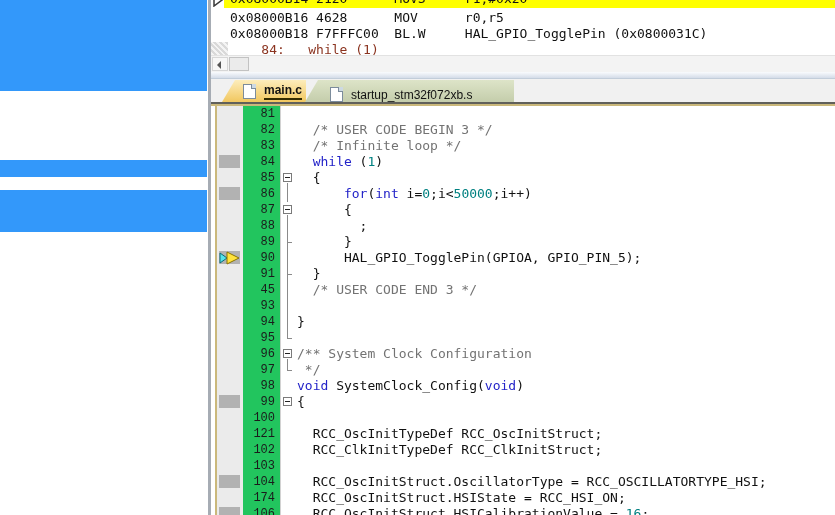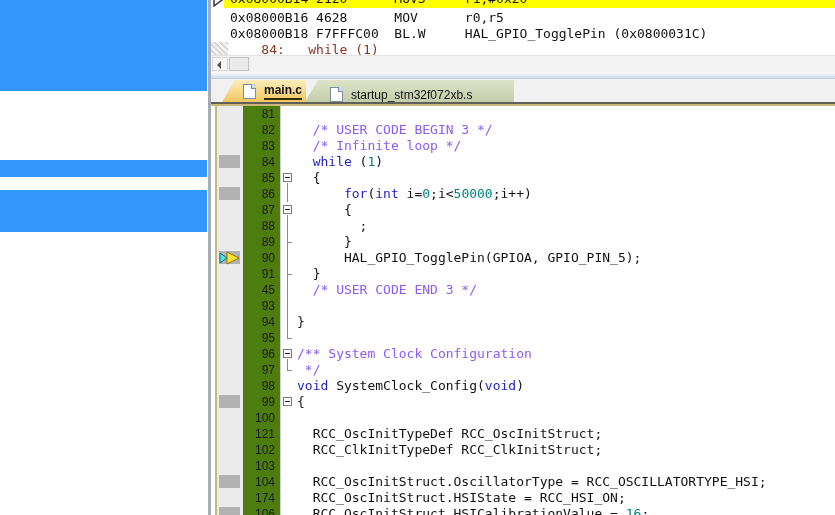--- a/index.html
+++ b/index.html
@@ -54,27 +54,27 @@
   
   .frame-dark{position:absolute;left:0;top:102px;width:624px;height:2px;background:#60605a;}
   .frame-tan{position:absolute;left:0;top:104px;width:624px;height:2px;background:#cab87b;}
   .editor{position:absolute;left:0;top:106px;width:624px;height:409px;background:#fff;overflow:hidden;}
   .efr-white{position:absolute;left:0;top:0;width:4px;height:409px;background:#fff;}
   .efr-tan{position:absolute;left:4px;top:0;width:2px;height:409px;background:#cab87b;}
   .rows{position:absolute;left:6px;top:0;right:0;}
   .row{display:flex;height:16px;}
   .cell-margin{position:relative;width:26px;flex:0 0 auto;background:#ebebeb;}
   .mark{position:absolute;left:2px;top:1px;width:21px;height:13px;background:#b2b2b2;}
-  .cell-num{width:38px;flex:0 0 auto;background:#4d7c0f;border-right:1px solid #d2d2d2;
+  .cell-num{width:38px;flex:0 0 auto;background:#22c55e;border-right:1px solid #d2d2d2;
        box-sizing:border-box;text-align:right;padding-right:5px;
-       font-family:Liberation Sans, sans-serif;font-size:12px;line-height:16px;color:#1b1b1b;}
+       font-family:Liberation Mono, monospace;font-size:12px;line-height:16px;color:#1b1b1b;}
   .cell-fold{position:relative;width:14px;flex:0 0 auto;}
   .cell-code{flex:1;white-space:pre;font-family:"DejaVu Sans Mono",monospace;
        font-size:13px;line-height:16px;color:#111;padding-left:2px;}
-  .c-k{color:#2323c8;} .c-cm{color:#8b5cf6;} .c-n{color:#008080;} .c-p{color:#111;}
+  .c-k{color:#2323c8;} .c-cm{color:#737373;} .c-n{color:#008080;} .c-p{color:#111;}
   
   .f-line::before,.f-tick::before,.f-end::before,.f-box::before{content:"";position:absolute;
        left:6px;width:1px;background:#8a8a8a;}
   .f-line::before{top:0;bottom:0;}
   .f-tick::before{top:0;bottom:0;}
   .f-tick::after{content:"";position:absolute;left:6px;top:8px;width:5px;height:1px;background:#8a8a8a;}
   .f-end::before{top:0;height:8px;}
   .f-end::after{content:"";position:absolute;left:6px;top:8px;width:5px;height:1px;background:#8a8a8a;}
   .f-box::before{top:13px;bottom:0;}
   .fbox{position:absolute;left:2px;top:3px;width:9px;height:9px;border:1px solid #7a7a7a;

